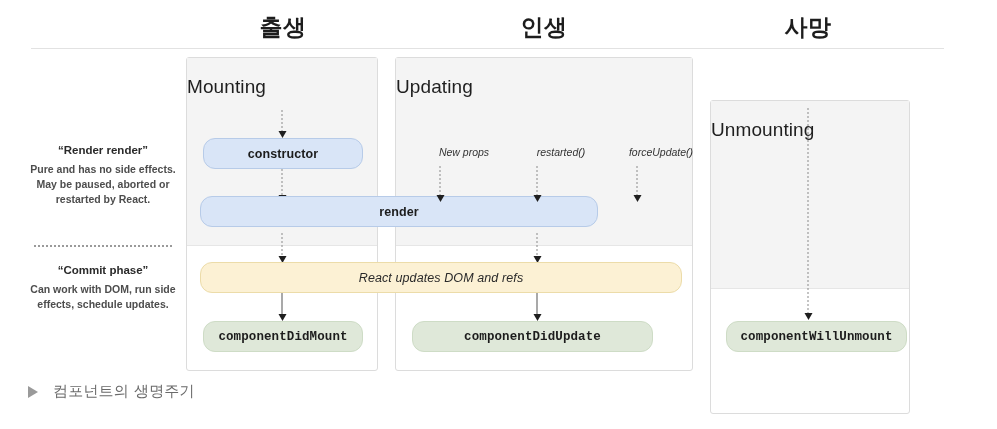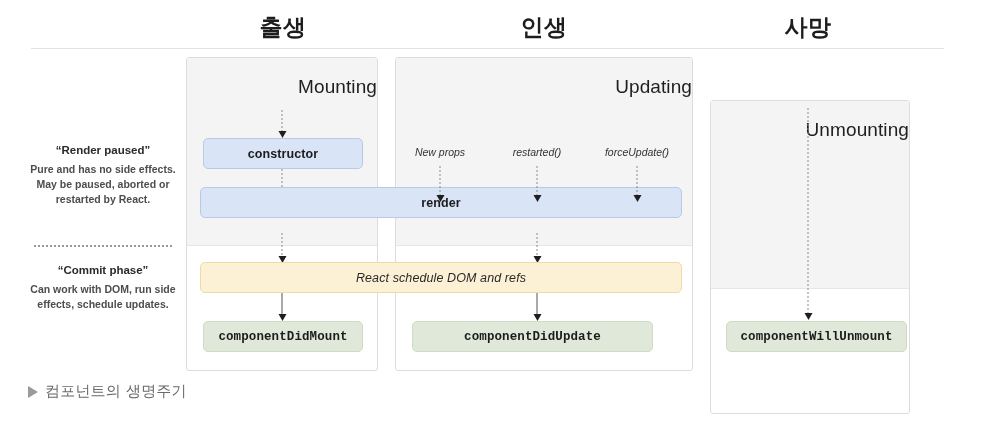--- a/index.html
+++ b/index.html
@@ -94,32 +94,32 @@
     right: 0;
     height: 187px;
     background: #f4f4f4;
     border-bottom: 1px solid #e6e6e6;
   }
   .panel-title {
     position: absolute;
     top: 18px;
     left: 0;
     right: 0;
-    text-align: right;
+    text-align: left;
     font-size: 19px;
     font-weight: 400;
     color: #1f1f1f;
     letter-spacing: 0.1px;
   }
 
   
   .node {
     position: absolute;
     box-sizing: border-box;
-    border-radius: 5px;
+    border-radius: 12px;
     display: flex;
     align-items: center;
     justify-content: center;
     font-size: 12.5px;
     font-weight: 700;
     color: #1c1c1c;
     height: 31px;
     letter-spacing: 0.1px;
   }
   .node.blue   { background: #d9e5f7; border: 1px solid #b7cbe8; }
@@ -128,20 +128,21 @@
 
   
   .trigger-label {
     position: absolute;
     font-size: 10.5px;
     font-style: italic;
     color: #333333;
     white-space: nowrap;
     text-align: center;
     transform: translateX(-50%);
+    margin-left: 24px;
   }
 
   
   .arrow {
     position: absolute;
     width: 1px;
     transform: translateX(-50%);
   }
   .arrow .shaft {
     position: absolute;
@@ -168,21 +169,21 @@
     border-top: 7px solid #1f1f1f;
   }
 
   
   .caption {
     position: absolute;
     left: 28px;
     top: 382px;
     display: flex;
     align-items: center;
-    gap: 7px;
+    gap: 15px;
   }
   .caption .tri {
     width: 0; height: 0;
     border-top: 6.5px solid transparent;
     border-bottom: 6.5px solid transparent;
     border-left: 10px solid #9a9a9a;
   }
   .caption .cap-text {
     font-family: "DejaVu Sans", "Liberation Sans", sans-serif;
     font-size: 15px;
@@ -196,21 +197,21 @@
 
 <div id="page">
 
   <div class="era-header" style="left:183px; width:200px;">출생</div>
   <div class="era-header" style="left:444px; width:200px;">인생</div>
   <div class="era-header" style="left:708px; width:200px;">사망</div>
 
   <div class="top-rule"></div>
 
   <div class="phase-note" style="top:143px;">
-    <div class="phase-title">“Render paused”</div>
+    <div class="phase-title">“Render render”</div>
     <div class="phase-desc">Pure and has no side effects. May be paused, aborted or restarted by React.</div>
   </div>
 
   <div class="phase-divider"></div>
 
   <div class="phase-note" style="top:263px;">
     <div class="phase-title">“Commit phase”</div>
     <div class="phase-desc">Can work with DOM, run side effects, schedule updates.</div>
   </div>
 
@@ -234,21 +235,21 @@
       <div class="head"></div>
   </div>
 
   <div class="node blue" style="left:203px; top:138px; width:160px;">constructor</div>
 
   <div class="arrow" style="left:282px; top:169px; height:33px;">
     <div class="shaft"></div>
       <div class="head"></div>
   </div>
 
-  <div class="node blue" style="left:200px; top:187px; width:482px;">render</div>
+  <div class="node blue" style="left:200px; top:196px; width:398px;">render</div>
 
   <div class="trigger-label" style="left:440px; top:146px;">New props</div>
   <div class="trigger-label" style="left:537px; top:146px;">restarted()</div>
   <div class="trigger-label" style="left:637px; top:146px;">forceUpdate()</div>
 
   <div class="arrow" style="left:440px; top:166px; height:36px;">
     <div class="shaft"></div>
       <div class="head"></div>
   </div>
   <div class="arrow" style="left:537px; top:166px; height:36px;">
@@ -262,21 +263,21 @@
 
   <div class="arrow" style="left:282px; top:233px; height:30px;">
     <div class="shaft"></div>
       <div class="head"></div>
   </div>
   <div class="arrow" style="left:537px; top:233px; height:30px;">
     <div class="shaft"></div>
       <div class="head"></div>
   </div>
 
-  <div class="node yellow" style="left:200px; top:262px; width:482px;">React schedule DOM and refs</div>
+  <div class="node yellow" style="left:200px; top:262px; width:482px;">React updates DOM and refs</div>
 
   <div class="arrow solid" style="left:282px; top:293px; height:28px;">
     <div class="shaft"></div>
       <div class="head"></div>
   </div>
   <div class="arrow solid" style="left:537px; top:293px; height:28px;">
     <div class="shaft"></div>
       <div class="head"></div>
   </div>
 

